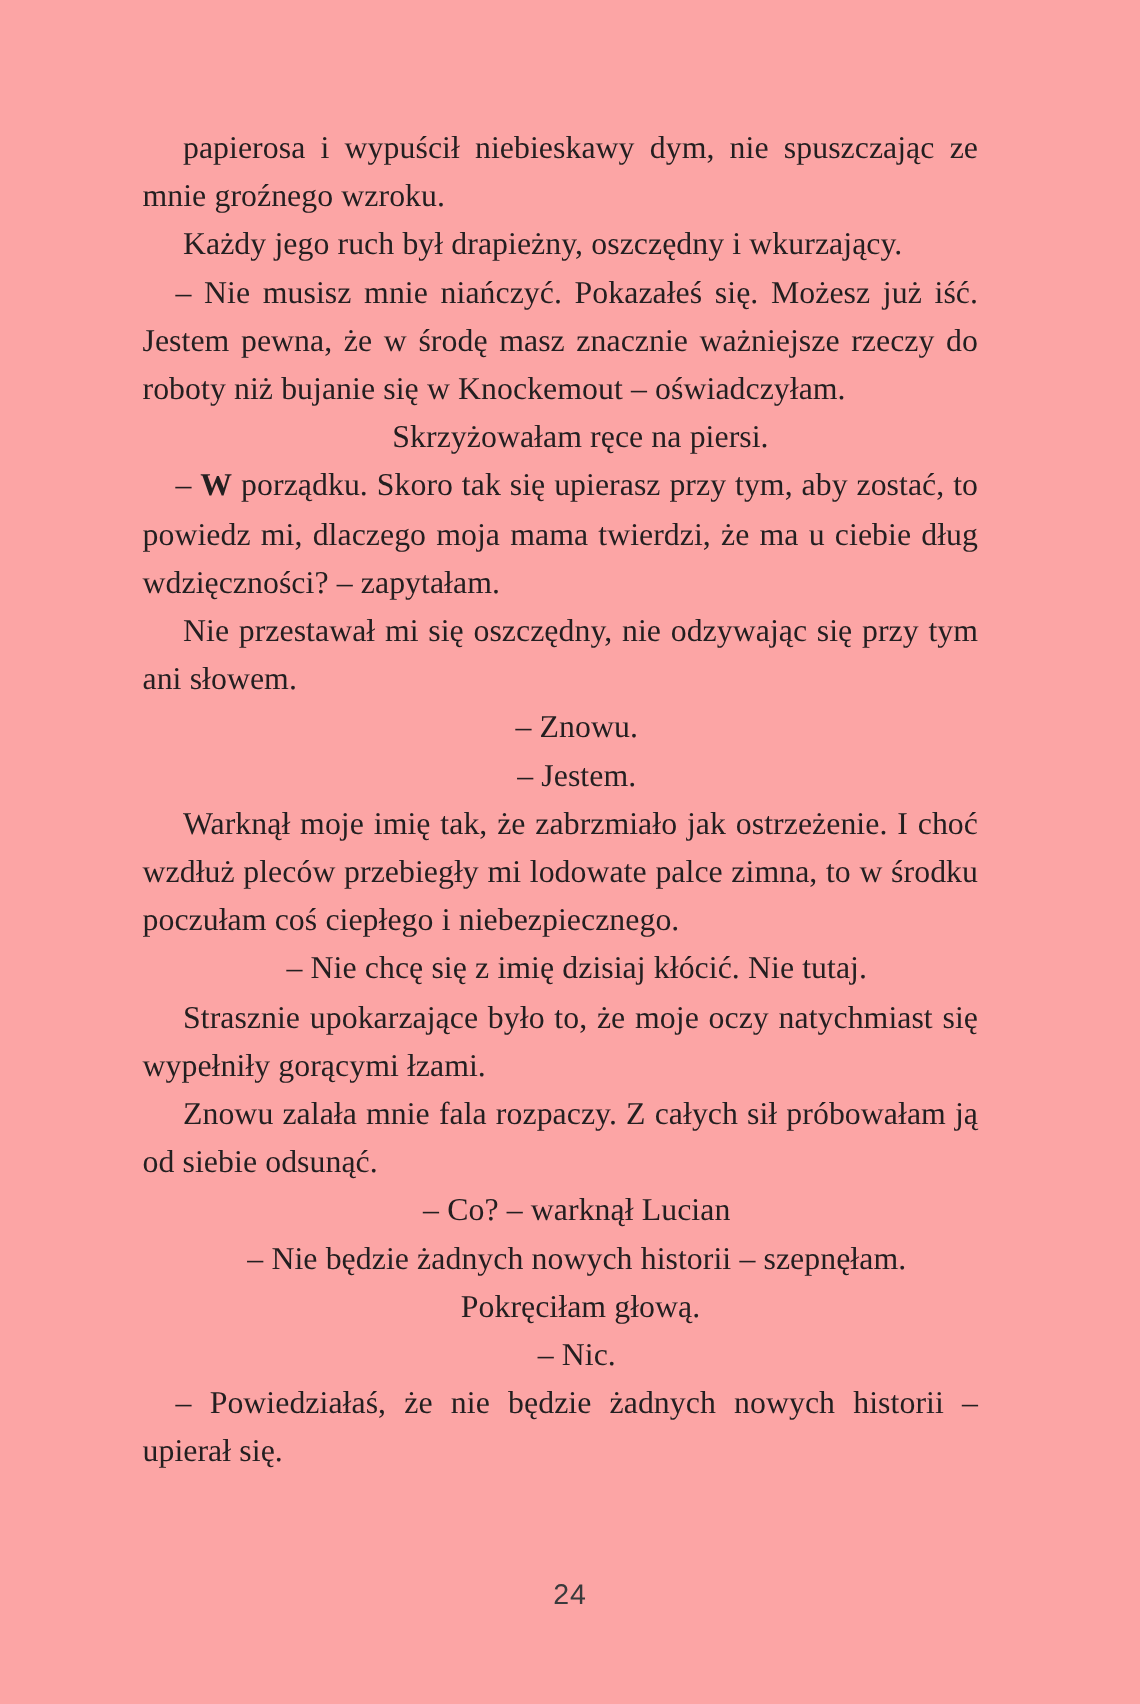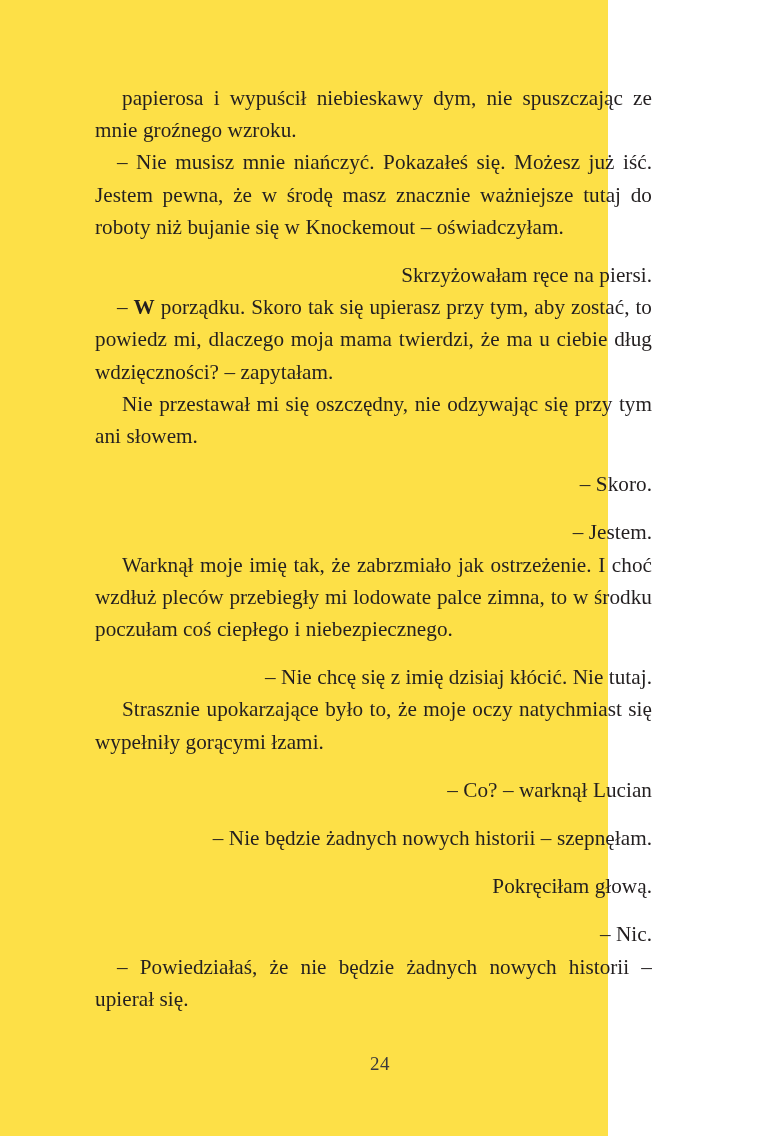--- a/index.html
+++ b/index.html
@@ -14,23 +14,23 @@
     overflow: hidden;
     font-family: "Liberation Serif", "DejaVu Serif", serif;
     color: #231f20;
     -webkit-font-smoothing: antialiased;
   }
 
   .page {
     position: absolute;
     left: 0;
     top: 0;
-    width: 608px;
+    width: 760px;
     height: 1136px;
-    background: #fde047;
+    background: #fca5a5;
   }
 
   .text-block {
     position: absolute;
     left: 95px;
     top: 82px;
     width: 557px;
   }
 
   
@@ -51,71 +51,72 @@
     text-align: justify;
   }
 
   
   .para.dialogue {
     text-indent: 22px;
   }
 
   
   .para.short {
-    text-align: right;
-    margin-top: 16px;
+    text-align: center;
   }
 
   .emph-heavy {
     font-weight: 600;
   }
 
   .page-number {
     position: absolute;
     left: 0;
     top: 1052px;
     width: 760px;
     text-align: center;
     font-size: 19px;
     line-height: 24px;
     color: #3a3a3c;
-    font-family: Liberation Serif, serif;
+    font-family: Liberation Sans, sans-serif;
     letter-spacing: 0.6px;
   }
 </style>
 </head>
 <body>
 
 <div class="page">
 
   <div class="text-block">
 
     <p class="para">papierosa i wypuścił niebieskawy dym, nie spuszczając ze mnie groźnego wzroku.</p>
 
+    <p class="para">Każdy jego ruch był drapieżny, oszczędny i wkurzający.</p>
 
-    <p class="para dialogue">– Nie musisz mnie niańczyć. Pokazałeś się. Możesz już iść. Jestem pewna, że w środę masz znacznie ważniejsze tutaj do roboty niż bujanie się w Knockemout – oświadczyłam.</p>
+    <p class="para dialogue">– Nie musisz mnie niańczyć. Pokazałeś się. Możesz już iść. Jestem pewna, że w środę masz znacznie ważniejsze rzeczy do roboty niż bujanie się w Knockemout – oświadczyłam.</p>
 
 
     <p class="para short">Skrzyżowałam ręce na piersi.</p>
 
     <p class="para dialogue"><span>– </span><span class="emph-heavy">W</span><span> porządku. Skoro tak się upierasz przy tym, aby zostać, to powiedz mi, dlaczego moja mama twierdzi, że ma u ciebie dług wdzięczności? – zapytałam.</span></p>
 
     <p class="para">Nie przestawał mi się oszczędny, nie odzywając się przy tym ani słowem.</p>
 
-    <p class="para dialogue short">– Skoro.</p>
+    <p class="para dialogue short">– Znowu.</p>
 
     <p class="para dialogue short">– Jestem.</p>
 
     <p class="para">Warknął moje imię tak, że zabrzmiało jak ostrzeżenie. I choć wzdłuż pleców przebiegły mi lodowate palce zimna, to w środku poczułam coś ciepłego i niebezpiecznego.</p>
 
 
     <p class="para dialogue short">– Nie chcę się z imię dzisiaj kłócić. Nie tutaj.</p>
 
     <p class="para">Strasznie upokarzające było to, że moje oczy natychmiast się wypełniły gorącymi łzami.</p>
 
+    <p class="para">Znowu zalała mnie fala rozpaczy. Z całych sił próbowałam ją od siebie odsunąć.</p>
 
     <p class="para dialogue short">– Co? – warknął Lucian</p>
 
     <p class="para dialogue short">– Nie będzie żadnych nowych historii – szepnęłam.</p>
 
     <p class="para short">Pokręciłam głową.</p>
 
     <p class="para dialogue short">– Nic.</p>
 
     <p class="para dialogue">– Powiedziałaś, że nie będzie żadnych nowych historii – upierał się.</p>

